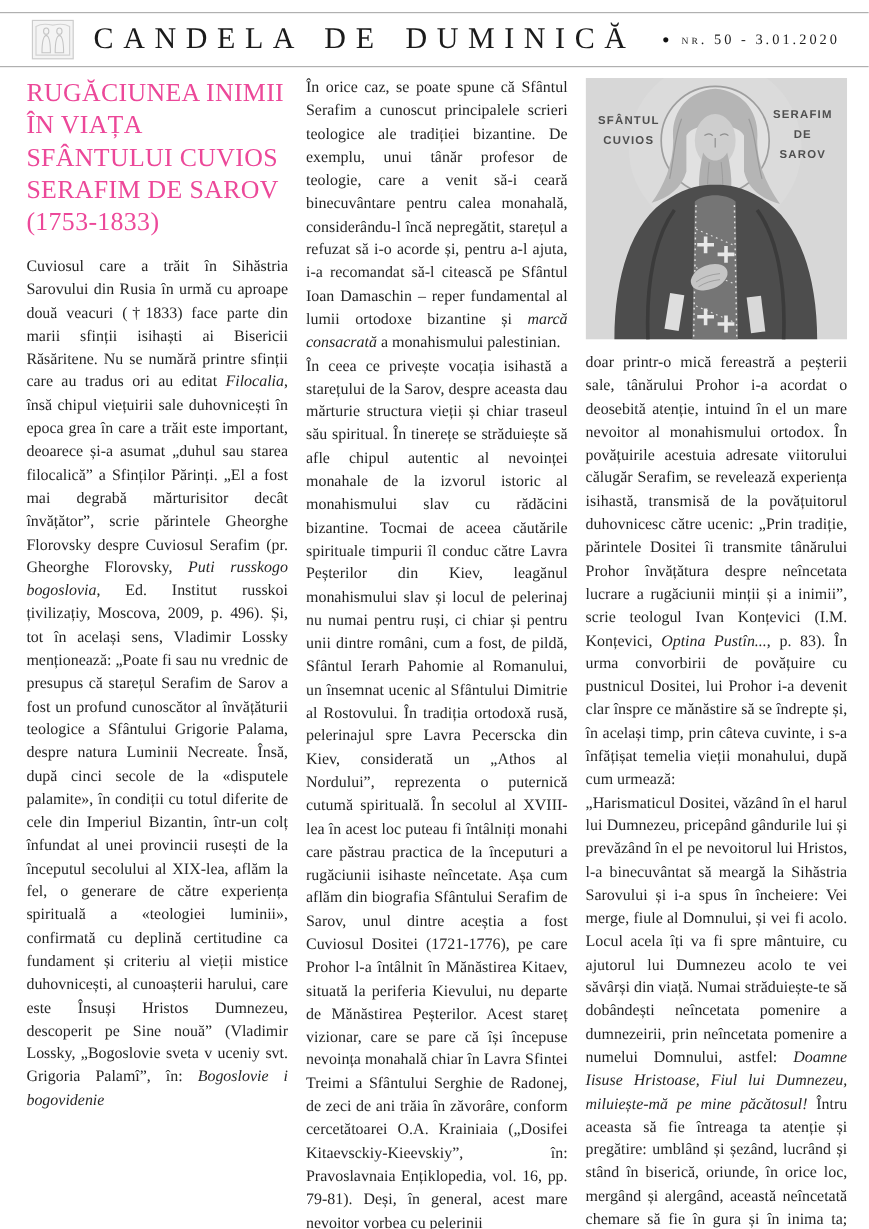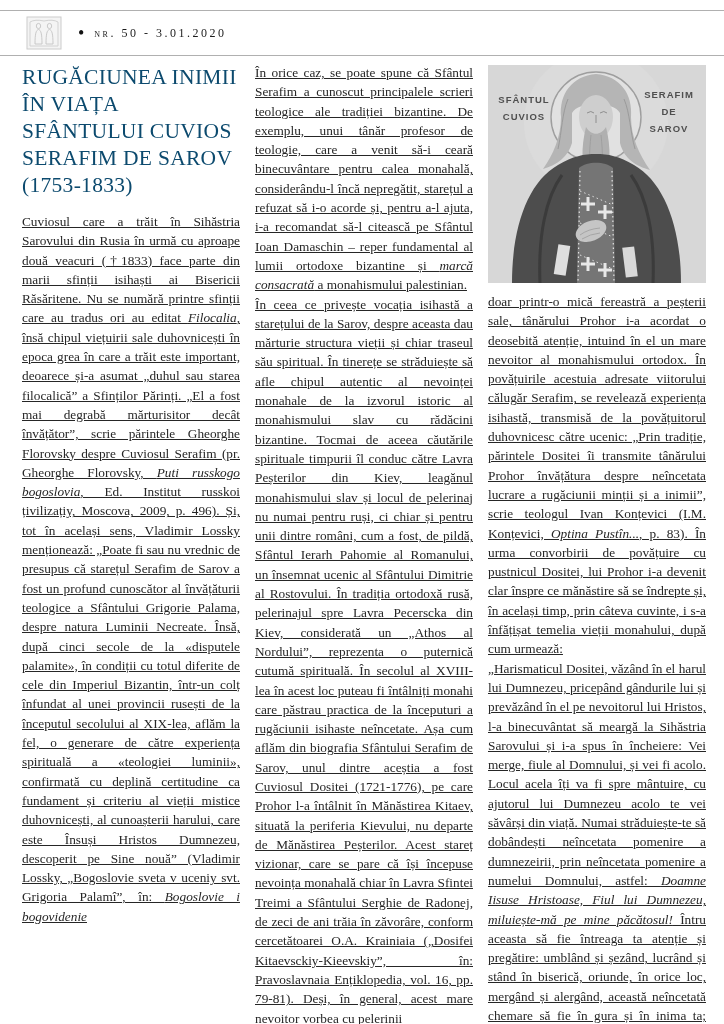--- a/index.html
+++ b/index.html
@@ -51,26 +51,26 @@
     width:218px;
     font-size:13.3px;
     line-height:19.3px;
     text-align:justify;
     hyphens:auto;
   }
   .article-title{
     font-size:21.5px;
     line-height:27px;
     letter-spacing:0.3px;
-    color:#0c4a6e;
+    color:#ec4899;
     margin:1px 0 13px 0;
     font-weight:normal;
     text-align:left;
   }
-  .para{margin:0;padding:0;text-decoration:underline;}
+  .para{margin:0;padding:0;}
   .it{font-style:italic;}
   
   .icon-wrap{
     width:184px;height:218px;
     margin:2px 0 9px 0;
     line-height:0;
   }
   .icon-label{
     font-family:"Liberation Sans","DejaVu Sans",sans-serif;
     font-weight:bold;
@@ -86,20 +86,21 @@
   <span class="logo">
     <svg width="36" height="34" viewBox="0 0 36 34">
       <rect x="1" y="1" width="34" height="32" fill="#f4f4f4" stroke="#cccccc" stroke-width="1"></rect>
       <path d="M4 6 Q 9 3, 18 5 Q 27 3, 32 6 L 32 30 L 4 30 Z" fill="none" stroke="#d2d2d2" stroke-width="1"></path>
       <ellipse cx="12.5" cy="10" rx="2.2" ry="2.6" fill="none" stroke="#c4c4c4" stroke-width="0.9"></ellipse>
       <path d="M9 28 C 9 18, 10 14, 12.5 13.5 C 15 14, 16 18, 16 28 Z" fill="none" stroke="#c4c4c4" stroke-width="0.9"></path>
       <ellipse cx="23.5" cy="10" rx="2.2" ry="2.6" fill="none" stroke="#c4c4c4" stroke-width="0.9"></ellipse>
       <path d="M20 28 C 20 18, 21 14, 23.5 13.5 C 26 14, 27 18, 27 28 Z" fill="none" stroke="#c4c4c4" stroke-width="0.9"></path>
     </svg>
   </span>
+  <span class="masthead">CANDELA DE DUMINICĂ</span>
   <span class="issue-group">
     <span class="bullet">•</span>
     <span class="issue">nr. 50 - 3.01.2020</span>
   </span>
 </div>
 
 <div class="content">
 
   <div class="col">
     <h1 class="article-title">RUGĂCIUNEA INIMII ÎN VIAȚA SFÂNTULUI CUVIOS SERAFIM DE SAROV (1753-1833)</h1>

